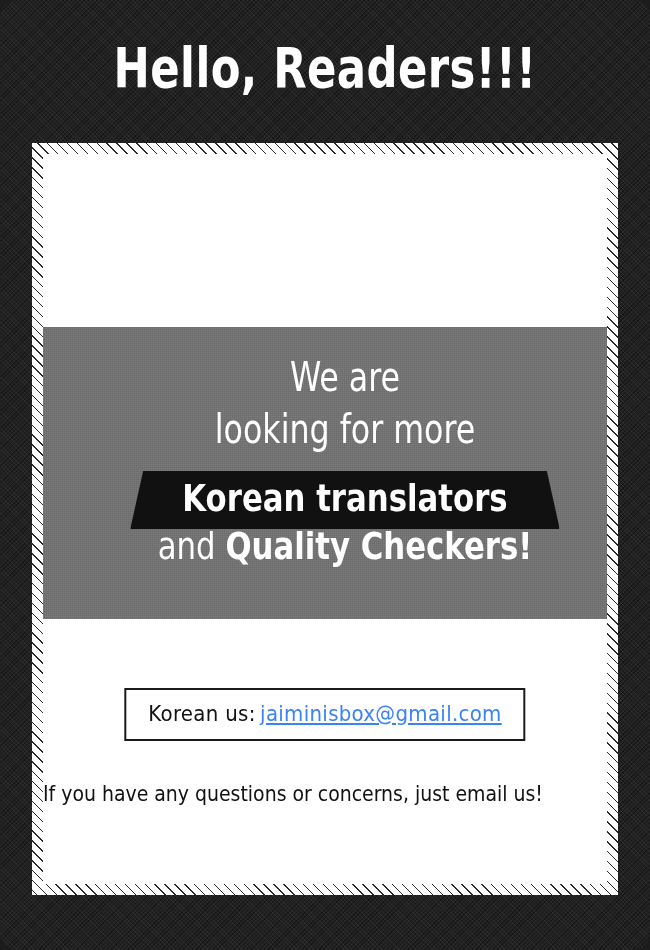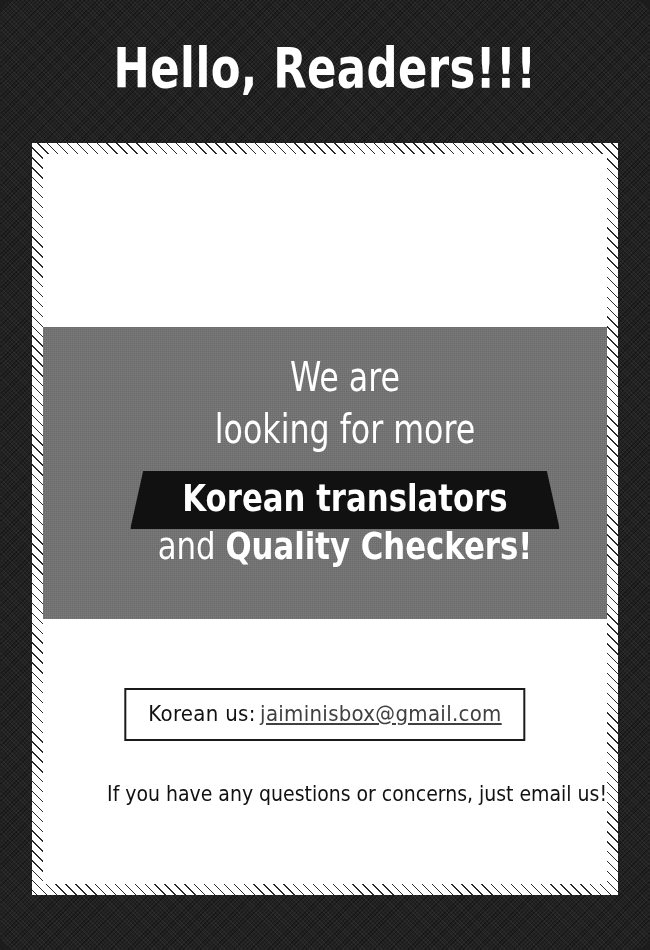--- a/index.html
+++ b/index.html
@@ -148,32 +148,32 @@
   }
   #email-label {
     font-family: "DejaVu Sans Condensed", "Liberation Sans Narrow", "Liberation Sans", sans-serif;
     font-size: 22px;
     color: #111111;
     letter-spacing: 0.3px;
   }
   #email-address {
     font-family: "DejaVu Sans Condensed", "Liberation Sans Narrow", "Liberation Sans", sans-serif;
     font-size: 22px;
-    color: #404040;
+    color: #3b82f6;
     text-decoration: underline;
     letter-spacing: 0.3px;
   }
 
   
   #footer-note {
     position: absolute;
     left: 0;
     top: 628px;
     width: 100%;
-    text-align: right;
+    text-align: left;
     font-family: "DejaVu Sans Condensed", "Liberation Sans Narrow", "Liberation Sans", sans-serif;
     font-size: 21px;
     color: #111111;
     white-space: nowrap;
   }
 </style>
 </head>
 <body>
 
 <div id="poster">

